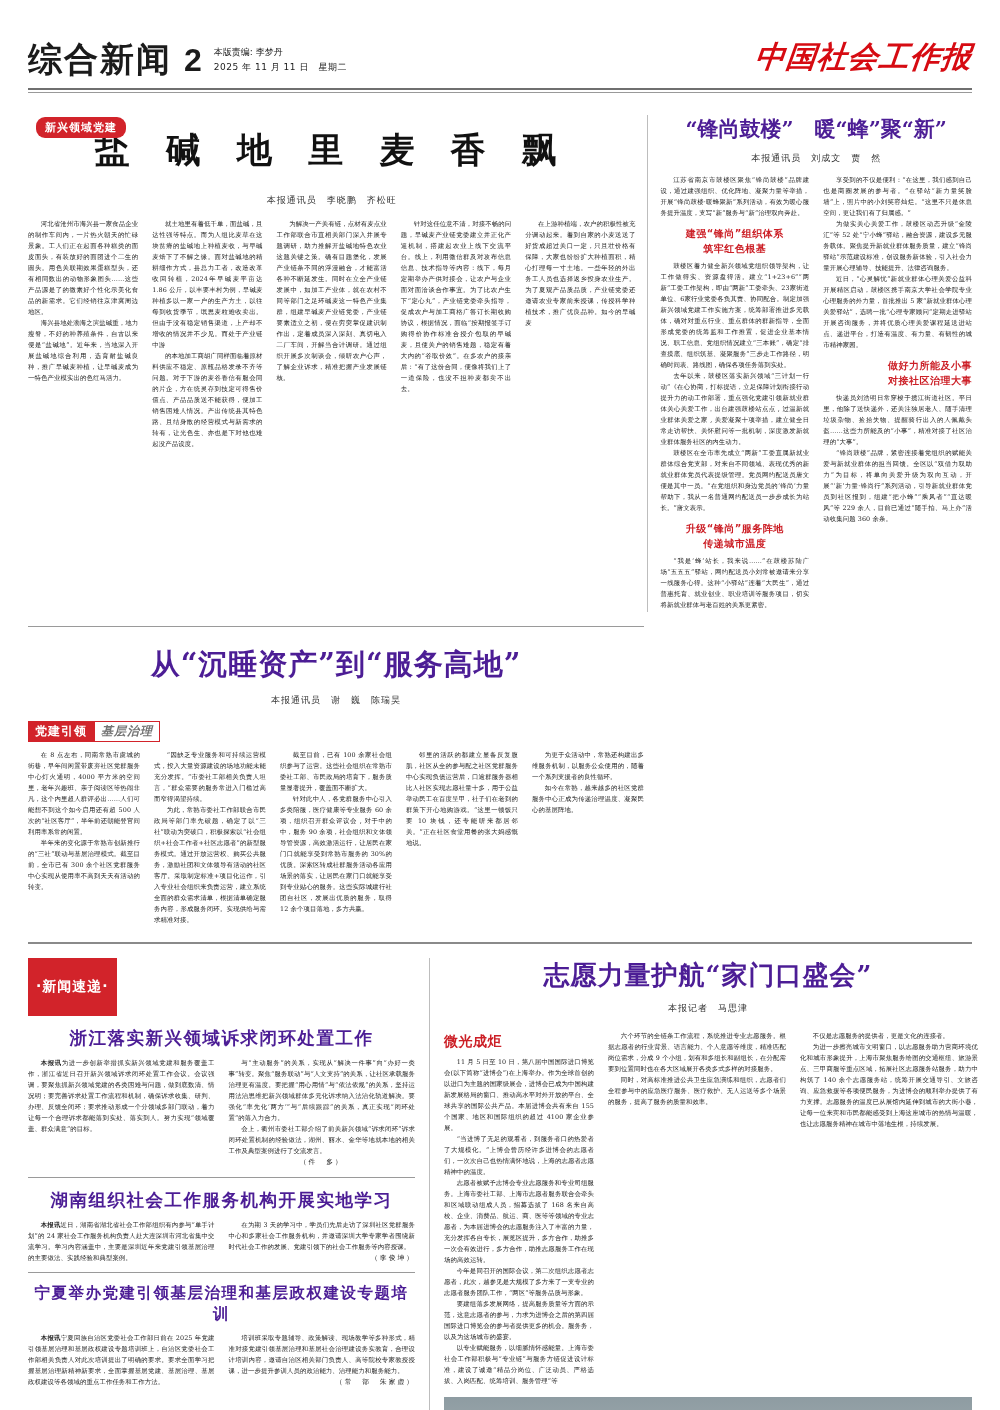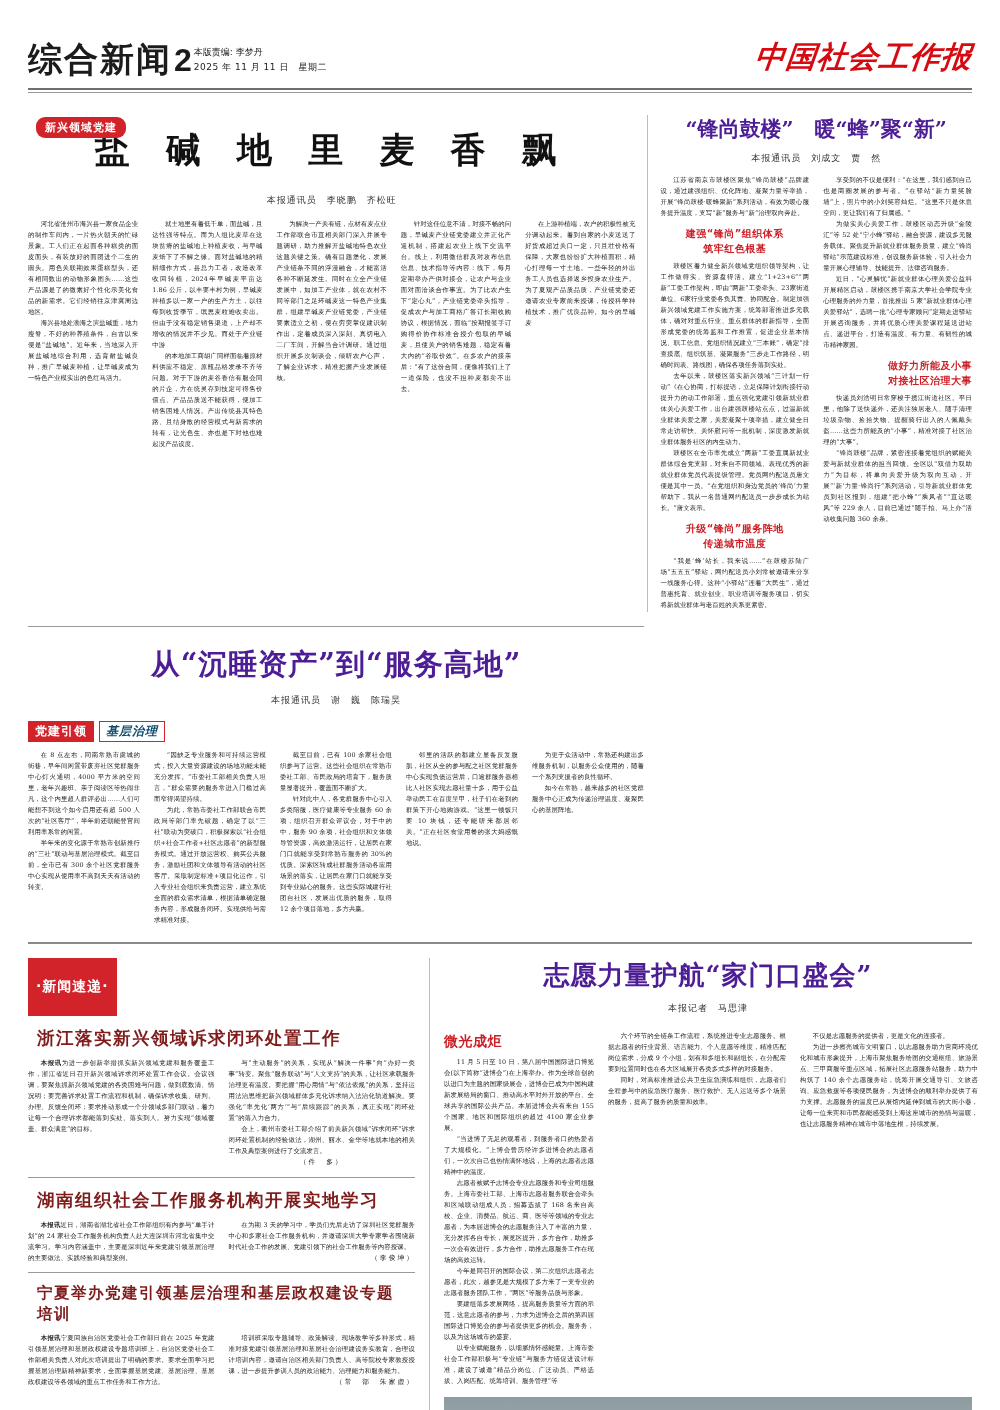--- a/index.html
+++ b/index.html
@@ -7,21 +7,21 @@
   body {
     font-family:"Liberation Serif", serif;
     color:#111;
     position:relative;
     overflow:hidden;
   }
   .page { width:1000px; height:1410px; position:relative; padding:0 28px; }
 
   
   .masthead { display:flex; align-items:flex-start; justify-content:space-between; padding-top:42px; }
-  .mh-left { display:flex; align-items:flex-end; gap:2px; }
+  .mh-left { display:flex; align-items:flex-end; gap:12px; }
   .mh-title {
     font-family:"DejaVu Sans", sans-serif;
     font-weight:bold;
     font-size:34px;
     letter-spacing:2px;
     line-height:1;
     color:#1b1b1b;
   }
   .mh-pagenum {
     font-family:"Liberation Sans", sans-serif;
@@ -104,48 +104,48 @@
     letter-spacing:.5px;
   }
   .lead-b { font-weight:bold; }
 
   .vrule { width:1px; background:#bdbdbd; align-self:stretch; }
 
   .sep { border-top:1px solid #9a9a9a; }
   .sep2 { border-top:2px solid #8a8a8a; }
 
   
-  .badge-row { display:flex; align-items:center; gap:5px; }
+  .badge-row { display:flex; align-items:center; }
   .badge-solid {
     background:#d2232a; color:#fff;
     font-family:"DejaVu Sans", sans-serif;
     font-weight:bold; font-size:12px;
     padding:2px 7px; letter-spacing:1px;
   }
   .badge-outline {
-    border:1.5px solid #d2232a; color:#0c4a6e;
+    border:1.5px solid #d2232a; color:#737373;
     font-family:"DejaVu Serif", serif;
     font-weight:bold; font-style:italic; font-size:12px;
     padding:1px 6px; letter-spacing:1px;
   }
 
   .kicker-box {
     display:inline-block; background:#d2232a; color:#fff;
     font-family:"DejaVu Sans", sans-serif; font-weight:bold;
     font-size:14px; padding:20px 8px; letter-spacing:1px;
   }
 
   .brief-head {
     font-family:"DejaVu Serif", serif;
     font-weight:bold;
     font-size:17.5px;
     letter-spacing:1.5px;
-    text-align:left;
-    color:#7f1d1d;
-    margin:10px 9px 8px;
+    text-align:center;
+    color:#4c1d95;
+    margin:10px 0 8px;
   }
   .sig { text-align:right; font-family:"DejaVu Serif", serif; font-size:6.8px; letter-spacing:2px; }
 
   
   .photo { width:100%; height:200px; position:relative; overflow:hidden; background:#9aa3a8; }
   .photo .ground { position:absolute; inset:0; background:linear-gradient(180deg,#b9bfc2 0%,#a9b0b4 38%,#c2c6c8 39%,#cfd2d3 100%); }
   .photo .bgwall { position:absolute; left:0; right:0; top:0; height:40%; background:linear-gradient(180deg,#8e9ca2,#aab3b7); }
 </style>
 </head>
 <body>

